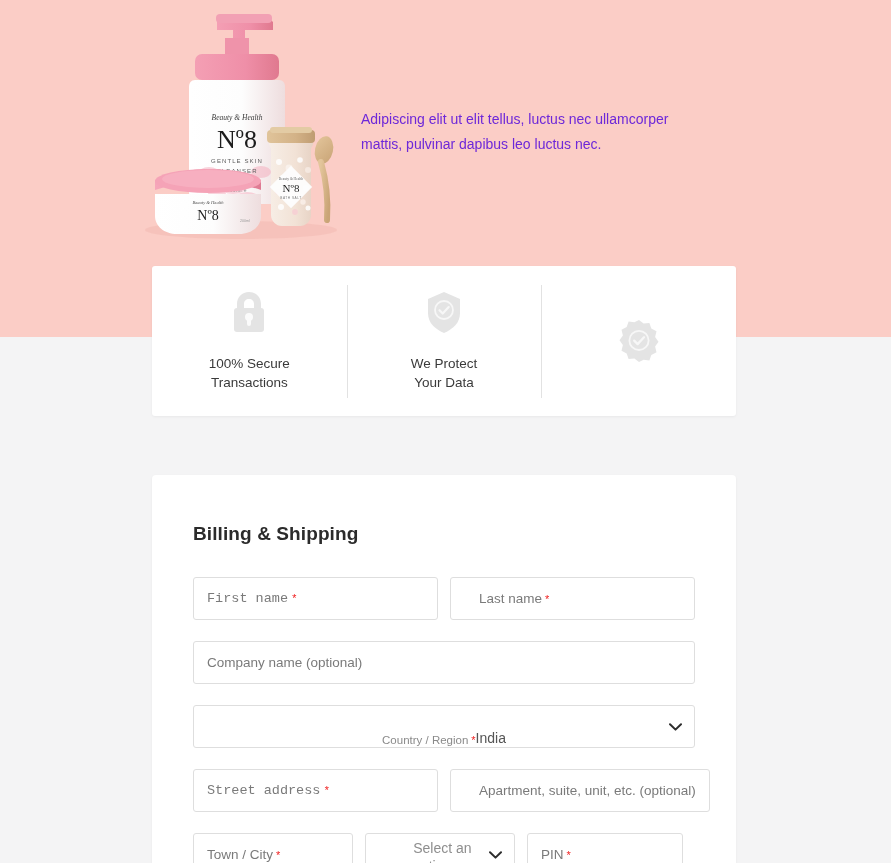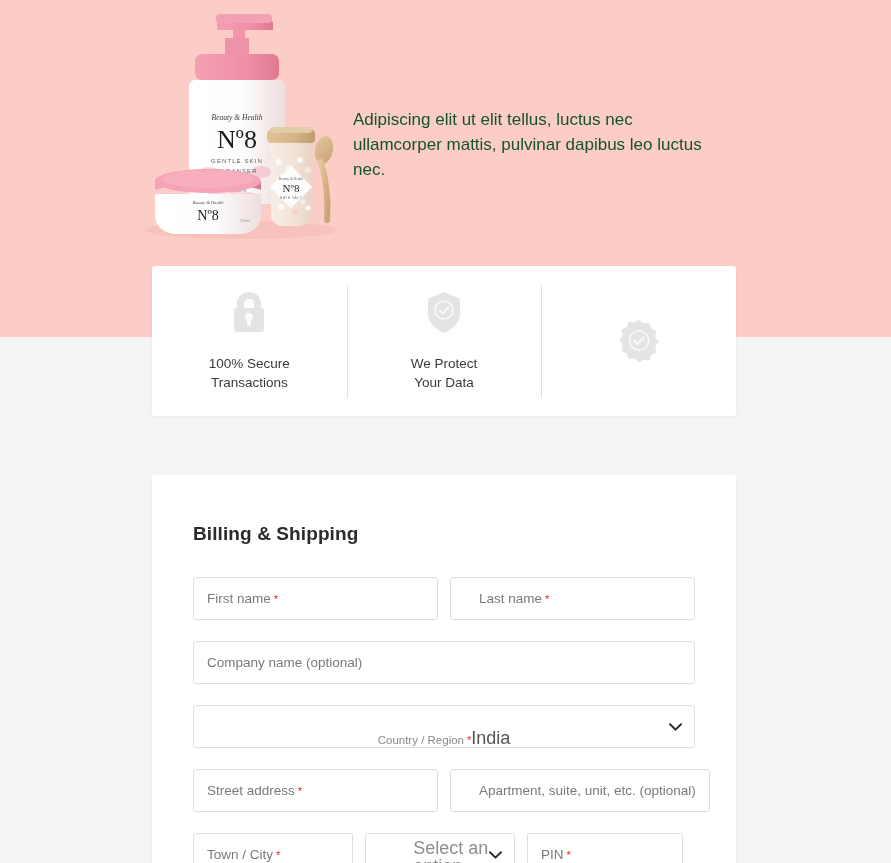--- a/index.html
+++ b/index.html
@@ -25,21 +25,21 @@
   .hero-copy {
     position: absolute; left: 353px; top: 88px; width: 360px;
   }
   .hero-title {
     font-family: "Liberation Serif", serif;
     font-size: 31px; font-weight: 400; color: #1c1c1c;
     letter-spacing: .2px; line-height: 1.15;
   }
   .hero-sub {
     margin-top: 19px;
-    font-size: 17px; line-height: 25px; color: #14532d;
+    font-size: 14px; line-height: 25px; color: #6d28d9; margin-left: 8px;
   }
 
   
   .trust-card {
     position: absolute; left: 152px; top: 266px;
     width: 584px; height: 150px;
     background: #ffffff; border-radius: 3px;
     box-shadow: 0 1px 3px rgba(0,0,0,.05);
     display: flex; align-items: stretch;
   }
@@ -83,32 +83,32 @@
     flex: 1;
   }
   .field.filled { flex-direction: row; align-items: flex-end; justify-content: center; padding-top: 2px; }
   .ph {
     font-size: 13.5px; color: #7a7a7a; white-space: nowrap;
   }
   .mini-label {
     font-size: 11.5px; color: #8a8a8a; line-height: 13px; white-space: nowrap;
   }
   .value {
-    font-size: 18px; color: #555; line-height: 18px; margin-top: 3px;
+    font-size: 14px; color: #555; line-height: 18px; margin-top: 3px;
   }
   .value.muted { color: #8e8e8e; }
   .req { color: #f02121; font-size: 11px; vertical-align: top; margin-left: 3px; }
   .chev {
     position: absolute; right: 12px; top: 50%; transform: translateY(-50%);
     width: 13px; height: 8px;
   }
   .chev svg { display: block; }
 
   
-  .w-half { flex: 0 0 245px; }
+  .w-half { flex: 0 0 245px; font-family: Liberation Mono, monospace; }
   .w-half2 { flex: 0 0 245px; padding-left: 28px; }
   .w-full { flex: 1 1 auto; }
   .w-town { flex: 0 0 160px; }
   .w-state { flex: 0 0 150px; }
   .w-pin { flex: 0 0 156px; }
 </style>
 </head>
 <body>
 
 <div class="page">

